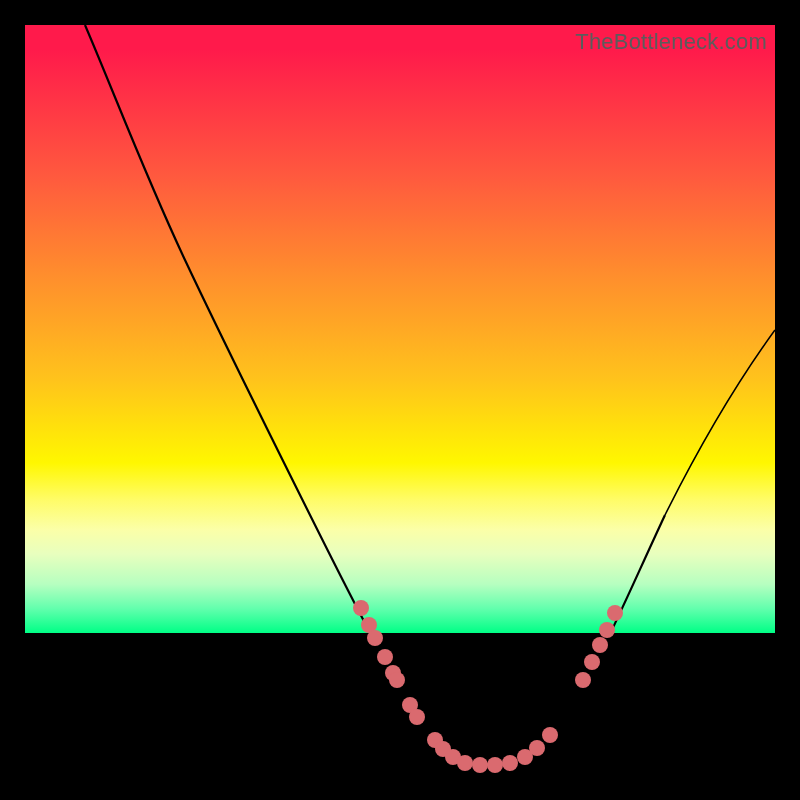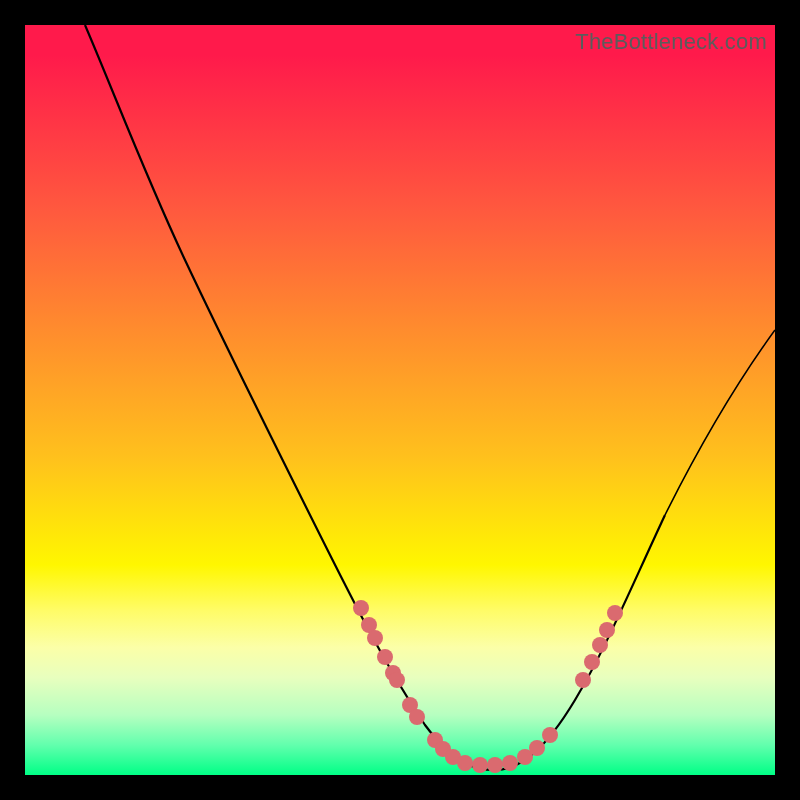--- a/index.html
+++ b/index.html
@@ -9,21 +9,21 @@
     height: 800px;
     background: #000;
     overflow: hidden;
     font-family: Arial, Helvetica, sans-serif;
   }
   .frame {
     position: absolute;
     left: 25px;
     top: 25px;
     width: 750px;
-    height: 750px;
+    height: 608px;
     background: linear-gradient(to bottom,
       #ff1a4b 0%,
       #ff1a4b 4%,
       #ff3246 12%,
       #ff5a3e 25%,
       #ff8a2e 40%,
       #ffc21c 58%,
       #fff700 72%,
       #fffc66 78%,
       #fbffa8 83%,

